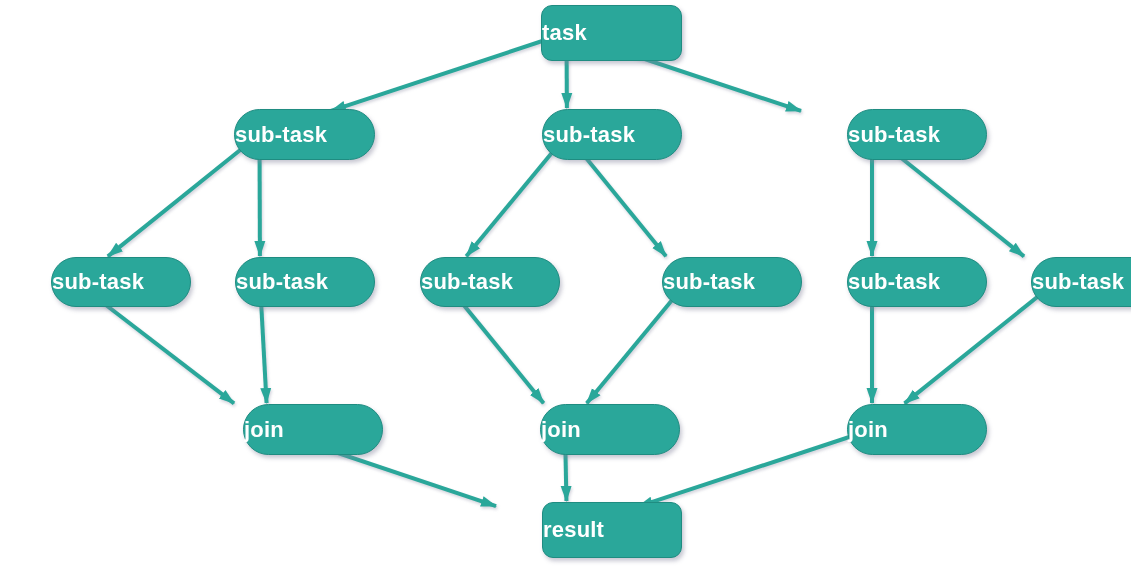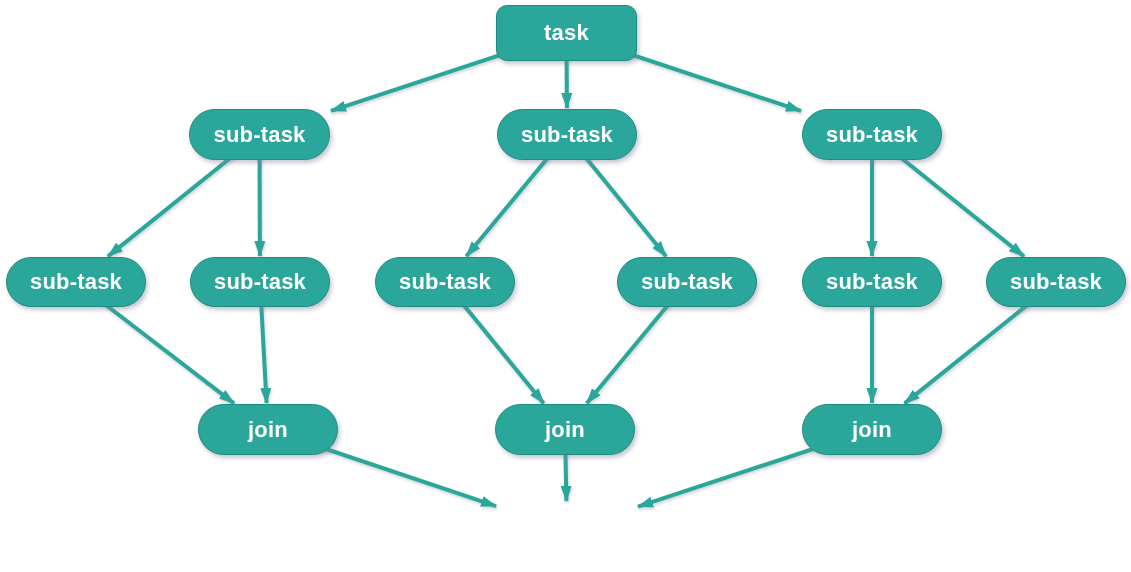--- a/index.html
+++ b/index.html
@@ -27,29 +27,29 @@
     left: 0;
     top: 0;
     width: 100%;
     height: 100%;
     z-index: 2;
   }
   .node {
     position: absolute;
     display: flex;
     align-items: center;
-    justify-content: center;
     background: var(--node-fill, #2aa79a);
     border: 1px solid var(--node-border, #1f8c81);
     box-sizing: border-box;
     box-shadow: 2px 3px 4px rgba(130,130,155,0.45);
     color: var(--text-color, #ffffff);
     font-weight: 700;
     font-size: 22px;
     letter-spacing: 0.2px;
+    margin-left: 45px;
   }
   .node.rect { border-radius: 11px; }
   .node.pill { border-radius: 27px; }
   .node span { white-space: nowrap; }
 </style>
 </head>
 <body>
 
 <div class="canvas">
   <svg class="edges-layer" width="1131" height="572" viewBox="0 0 1131 572">
@@ -112,14 +112,17 @@
       </div>
       <div class="node pill" style="left: 198px; top: 404px; width: 140px; height: 51px;">
         <span>join</span>
       </div>
       <div class="node pill" style="left: 495px; top: 404px; width: 140px; height: 51px;">
         <span>join</span>
       </div>
       <div class="node pill" style="left: 802px; top: 404px; width: 140px; height: 51px;">
         <span>join</span>
       </div>
+      <div class="node rect" style="left: 497px; top: 502px; width: 140px; height: 56px;">
+        <span>result</span>
+      </div>
     </div>
 </div>
 
 </body></html>

